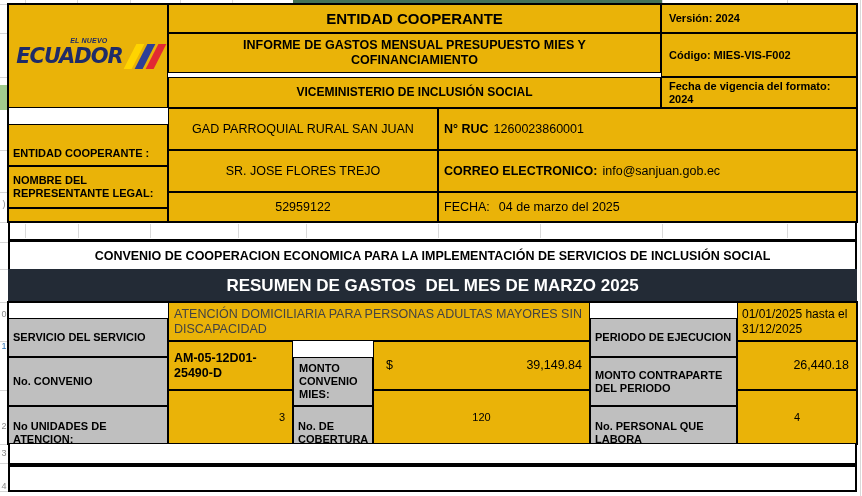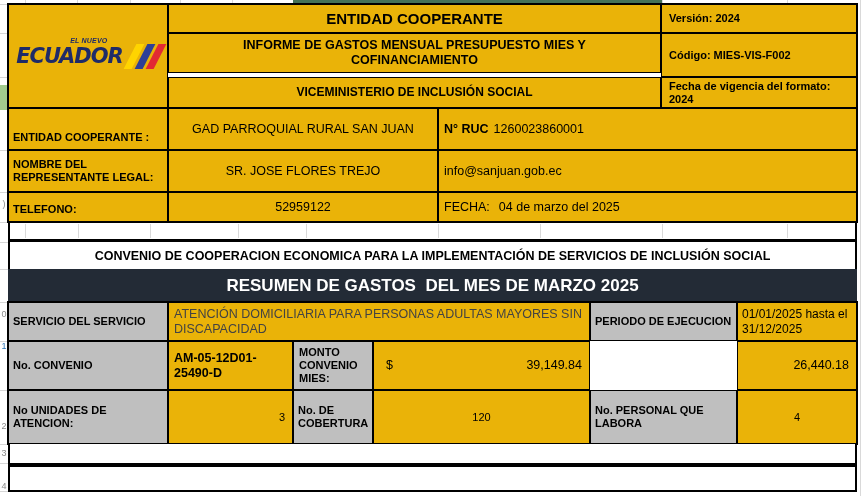--- a/index.html
+++ b/index.html
@@ -1,21 +1,21 @@
 <!DOCTYPE html>
 <html style="--c-darkbar: #232B36; --c-graycell: #BFBFBF; --c-greenbar: #467257; --c-greencell: #A2CB8D; --c-navy: #1F2B68; --c-yellow: #FFD400; --c-blue: #2E3F97; --c-red: #E22A33;"><head>
 <meta charset="utf-8">
 <style>
   html,body{margin:0;padding:0;background:#fff;}
   #sheet{position:relative;width:862px;height:496px;background:#ffffff;overflow:hidden;
          font-family:"Liberation Sans","DejaVu Sans",sans-serif;color:#000;}
   .cell{position:absolute;box-sizing:border-box;border:1px solid #000;background:#eab308;
         display:flex;align-items:center;line-height:1.18;}
   .g{background:var(--c-graycell,#BFBFBF);}
-  .lab{font-weight:bold;font-size:11px;padding:2px 4px;}
+  .lab{font-weight:bold;font-size:11px;padding:2px 4px;margin-top:16px;}
   .bottom{align-items:flex-end;padding-bottom:5px;}
   .ctr{justify-content:center;text-align:center;}
   .v12{font-size:12.5px;}
   .v11{font-size:11px;}
   .right{justify-content:flex-end;text-align:right;padding-right:7px;}
   .b{font-weight:bold;}
   .frame{position:absolute;box-sizing:border-box;border:2px solid #000;pointer-events:none;background:transparent;}
   .thick{position:absolute;background:#000;}
   .hl{position:absolute;background:#d6d6d6;height:1px;}
   .vl{position:absolute;background:#d9d9d9;width:1px;}
@@ -105,20 +105,21 @@
   <div class="cell lab bottom" style="left:8px;top:108px;width:160px;height:42px">ENTIDAD COOPERANTE :</div>
   <div class="cell ctr v12" style="left:168px;top:108px;width:270px;height:42px">GAD PARROQUIAL RURAL SAN JUAN</div>
   <div class="cell v12" style="left:438px;top:108px;width:419px;height:42px;padding:2px 5px">
     <span class="b" style="margin-right:5px">N° RUC</span>
     <span>1260023860001</span>
   </div>
 
   <div class="cell lab" style="left:8px;top:150px;width:160px;height:42px">NOMBRE DEL REPRESENTANTE LEGAL:</div>
   <div class="cell ctr v12" style="left:168px;top:150px;width:270px;height:42px">SR. JOSE FLORES TREJO</div>
   <div class="cell v12" style="left:438px;top:150px;width:419px;height:42px;padding:2px 5px">
+    <span class="b" style="margin-right:5px">CORREO ELECTRONICO:</span>
     <span>info@sanjuan.gob.ec</span>
   </div>
 
   <div class="cell lab bottom" style="left:8px;top:192px;width:160px;height:30px">TELEFONO:</div>
   <div class="cell ctr v12" style="left:168px;top:192px;width:270px;height:30px">52959122</div>
   <div class="cell v12" style="left:438px;top:192px;width:419px;height:30px;padding:2px 5px">
     <span style="margin-right:9px">FECHA:</span>
     <span>04 de marzo del 2025</span>
   </div>
 
@@ -144,20 +145,21 @@
   <div class="cell lab g" style="left:590px;top:302px;width:147px;height:39px">PERIODO DE EJECUCION</div>
   <div class="cell" style="left:737px;top:302px;width:120px;height:39px;font-size:12px;padding:2px 4px">01/01/2025 hasta el 31/12/2025</div>
 
   <div class="cell lab g" style="left:8px;top:341px;width:160px;height:49px">No. CONVENIO</div>
   <div class="cell b" style="left:168px;top:341px;width:125px;height:49px;font-size:12.5px;padding:2px 5px">AM-05-12D01-25490-D</div>
   <div class="cell lab g wraplab" style="left:293px;top:341px;width:80px;height:49px">MONTO CONVENIO MIES:</div>
   <div class="cell money" style="left:373px;top:341px;width:217px;height:49px">
     <span>$</span>
     <span>39,149.84</span>
   </div>
+  <div class="cell lab g" style="left:590px;top:341px;width:147px;height:49px">MONTO CONTRAPARTE DEL PERIODO</div>
   <div class="cell right v12" style="left:737px;top:341px;width:120px;height:49px">26,440.18</div>
 
   <div class="cell lab g" style="left:8px;top:390px;width:160px;height:54px">No UNIDADES DE ATENCION:</div>
   <div class="cell right v11" style="left:168px;top:390px;width:125px;height:54px">3</div>
   <div class="cell lab g" style="left:293px;top:390px;width:80px;height:54px">No. DE COBERTURA</div>
   <div class="cell ctr v11" style="left:373px;top:390px;width:217px;height:54px">120</div>
   <div class="cell lab g" style="left:590px;top:390px;width:147px;height:54px">No. PERSONAL QUE LABORA</div>
   <div class="cell ctr v11" style="left:737px;top:390px;width:120px;height:54px">4</div>
 
   <div class="frame" style="left:7px;top:301px;width:851px;height:144px"></div>

